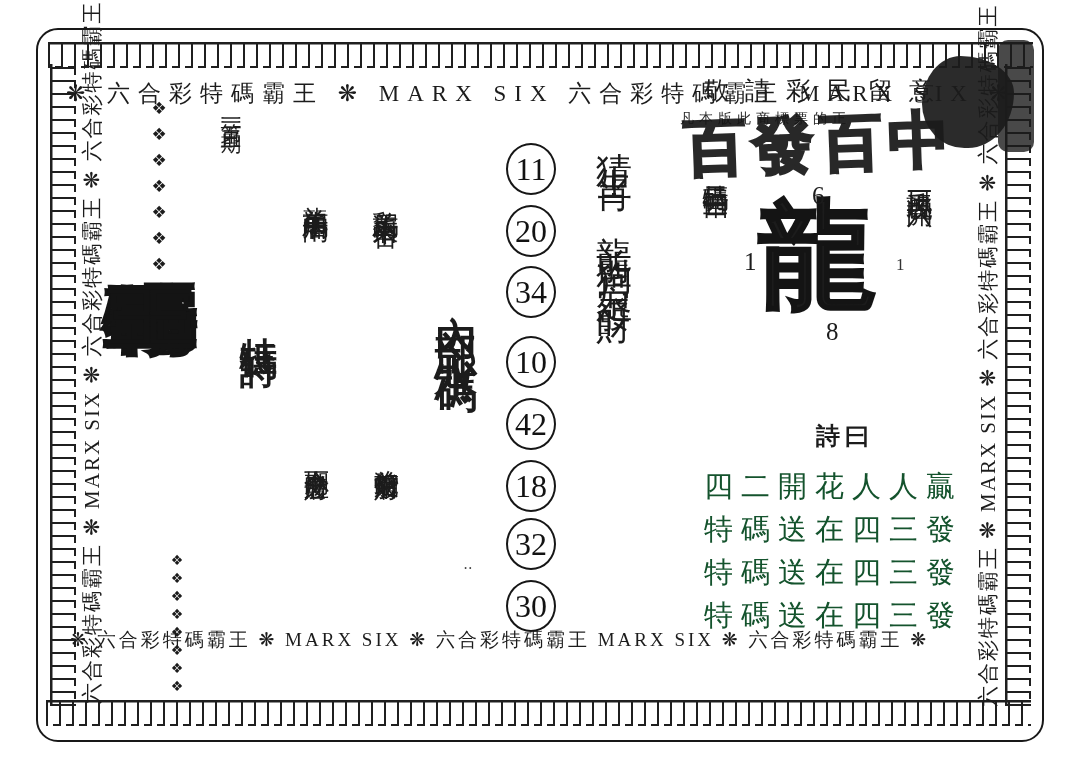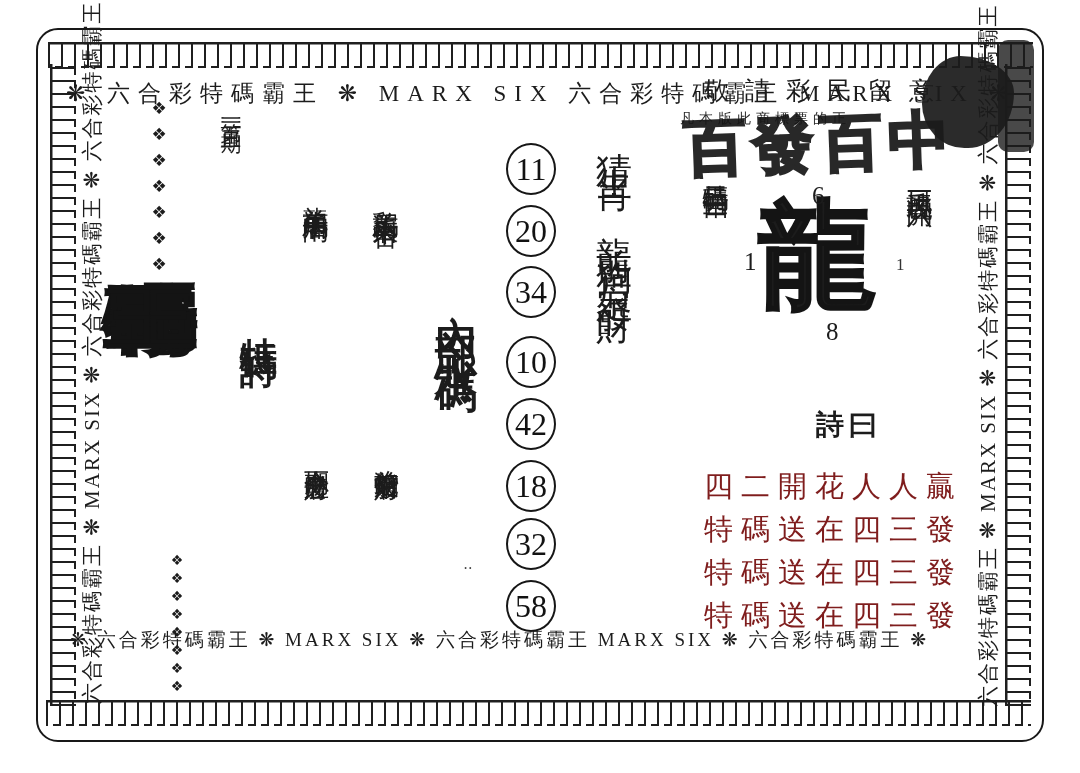--- a/index.html
+++ b/index.html
@@ -42,21 +42,21 @@
   .rot { position:absolute; transform:rotate(-90deg); white-space:nowrap;
          text-align:center; color:var(--ink); }
   .circle {
     position:absolute; left:506px; width:46px; height:48px;
     border:2.5px solid #161616; border-radius:50%;
     display:flex; align-items:center; justify-content:center;
     font-size:32px; color:#121212;
   }
   .poemline {
     position:absolute; left:704px; width:262px; font-size:29px;
-    letter-spacing:8px; color:#7f1d1d; white-space:nowrap;
+    letter-spacing:8px; color:#14532d; white-space:nowrap;
   }
   .bold-cal { font-weight:900; -webkit-text-stroke:2px #141414; }
   .blob { position:absolute; background:#1b1b1b; }
 </style>
 </head>
 <body>
 
 <div class="abs frame"></div>
 
 <div class="abs meander-h" style="left:48px; top:42px; width:985px; height:26px;"></div>
@@ -87,38 +87,38 @@
 <div class="v" style="left:460px; top:556px; font-size:14px; color:#444;">‥</div>
 
 <div>
   <div class="circle" style="top:143px;">11</div>
   <div class="circle" style="top:205px;">20</div>
   <div class="circle" style="top:266px;">34</div>
   <div class="circle" style="top:336px;text-align:center;">10</div>
   <div class="circle" style="top:398px;">42</div>
   <div class="circle" style="top:460px;">18</div>
   <div class="circle" style="top:518px;">32</div>
-  <div class="circle" style="top:580px;">58</div>
+  <div class="circle" style="top:580px;">30</div>
 </div>
 
 <div class="v" style="left:596px; top:124px; font-size:36px; letter-spacing:12px;">猜生肖：龍前狗后定發財</div>
 
 <div class="v" style="left:702px; top:164px; font-size:26px; letter-spacing:2px;">特碼二二帶三四</div>
 
 <div class="abs bold-cal" style="left:758px; top:198px; font-size:118px; line-height:1;">龍</div>
 <div class="abs" style="left:812px; top:182px; font-size:25px;">6</div>
 <div class="abs" style="left:744px; top:248px; font-size:25px;">1</div>
 <div class="abs" style="left:826px; top:318px; font-size:25px;">8</div>
 
 <div class="v" style="left:906px; top:170px; font-size:26px; letter-spacing:2px;">風波再現一六開</div>
 <div class="abs" style="left:896px; top:255px; font-size:17px; color:#333;">1</div>
 
 <div class="abs" style="left:704px; top:74px; font-size:25px; letter-spacing:16px; white-space:nowrap;">敬請彩民留意</div>
 <div class="abs" style="left:680px; top:110px; font-size:14px; letter-spacing:5px; color:#2a2a2a; white-space:nowrap;">凡本版此商標票的正</div>
 <div class="abs" style="left:684px; top:102px; font-size:62px; font-weight:900; letter-spacing:6px; white-space:nowrap; transform:rotate(-2deg); -webkit-text-stroke:2.5px #161616; opacity:.92;">百發百中</div>
 <div class="blob" style="left:922px; top:56px; width:92px; height:92px; border-radius:42% 58% 50% 46% / 52% 40% 60% 48%; opacity:.93;"></div>
 <div class="blob" style="left:998px; top:40px; width:36px; height:112px; border-radius:10px; opacity:.8;"></div>
 
-<div class="abs" style="left:816px; top:406px; font-size:28px; letter-spacing:5px; font-weight:bold;">詩曰</div>
+<div class="abs" style="left:816px; top:420px; font-size:24px; letter-spacing:5px; font-weight:bold;">詩曰</div>
 <div class="poemline" style="top:467px;">四二開花人人贏</div>
 <div class="poemline" style="top:510px;">特碼送在四三發</div>
 <div class="poemline" style="top:553px;">特碼送在四三發</div>
 <div class="poemline" style="top:596px;">特碼送在四三發</div>
 
 </body></html>

